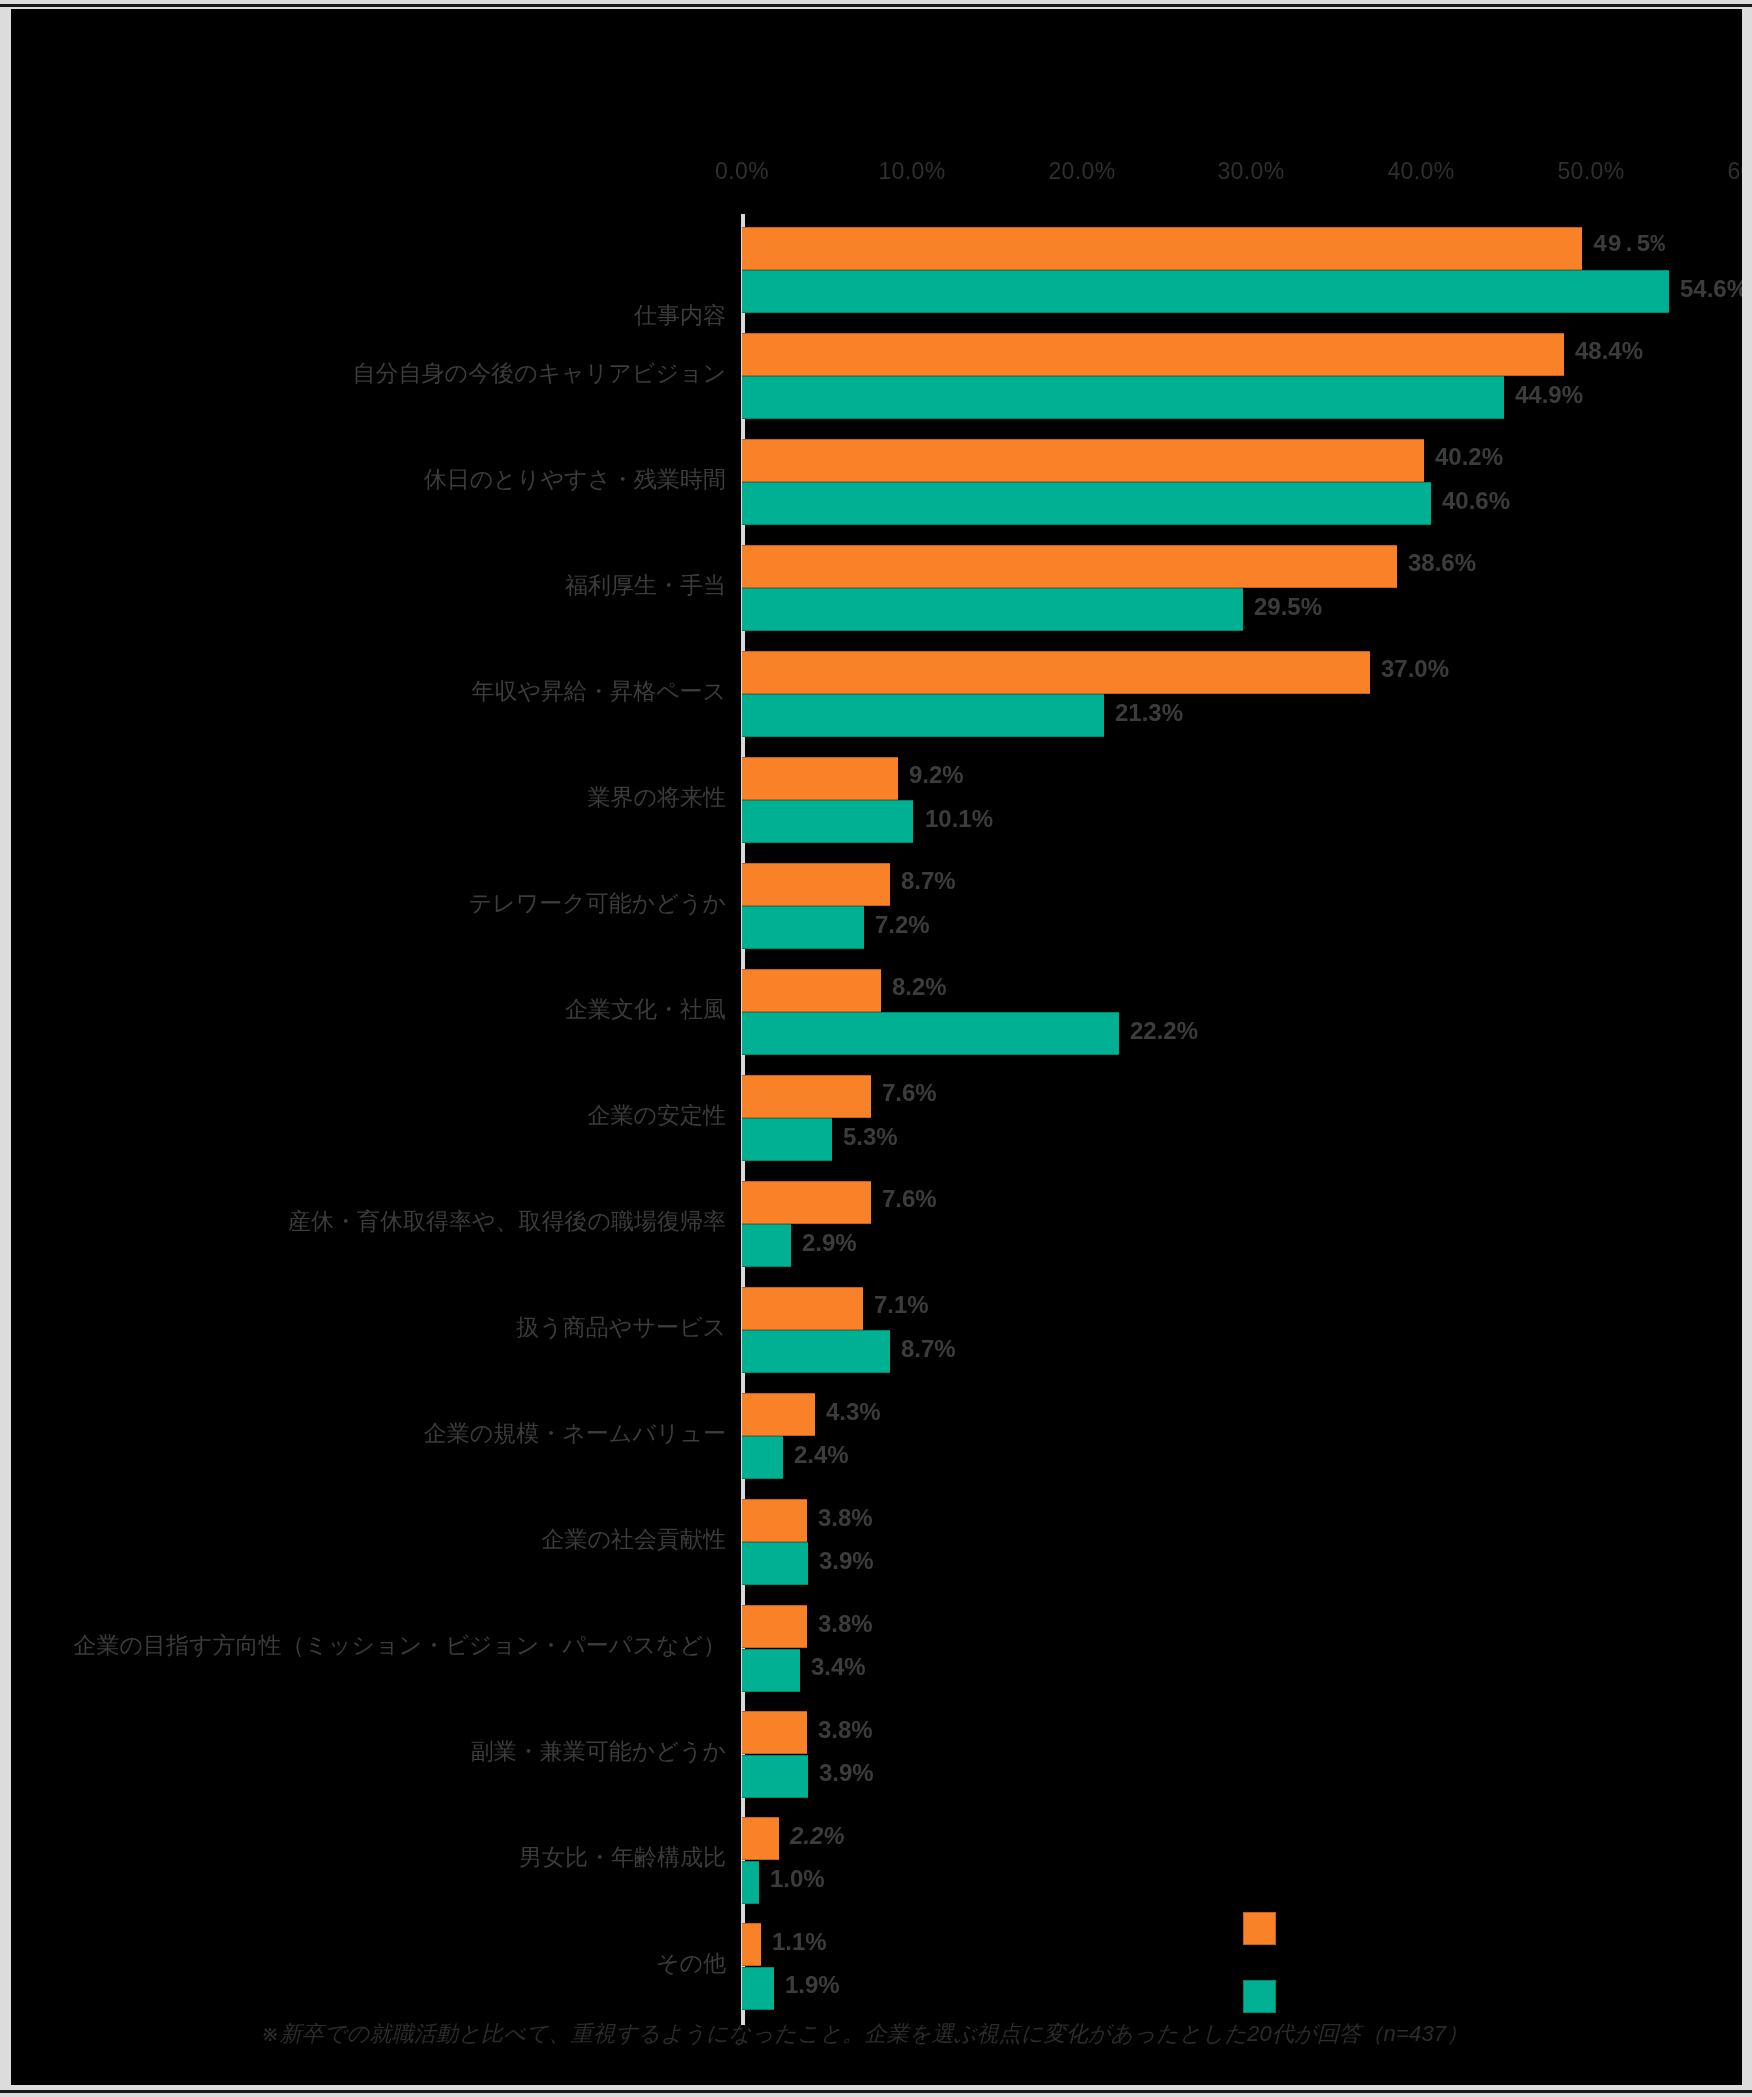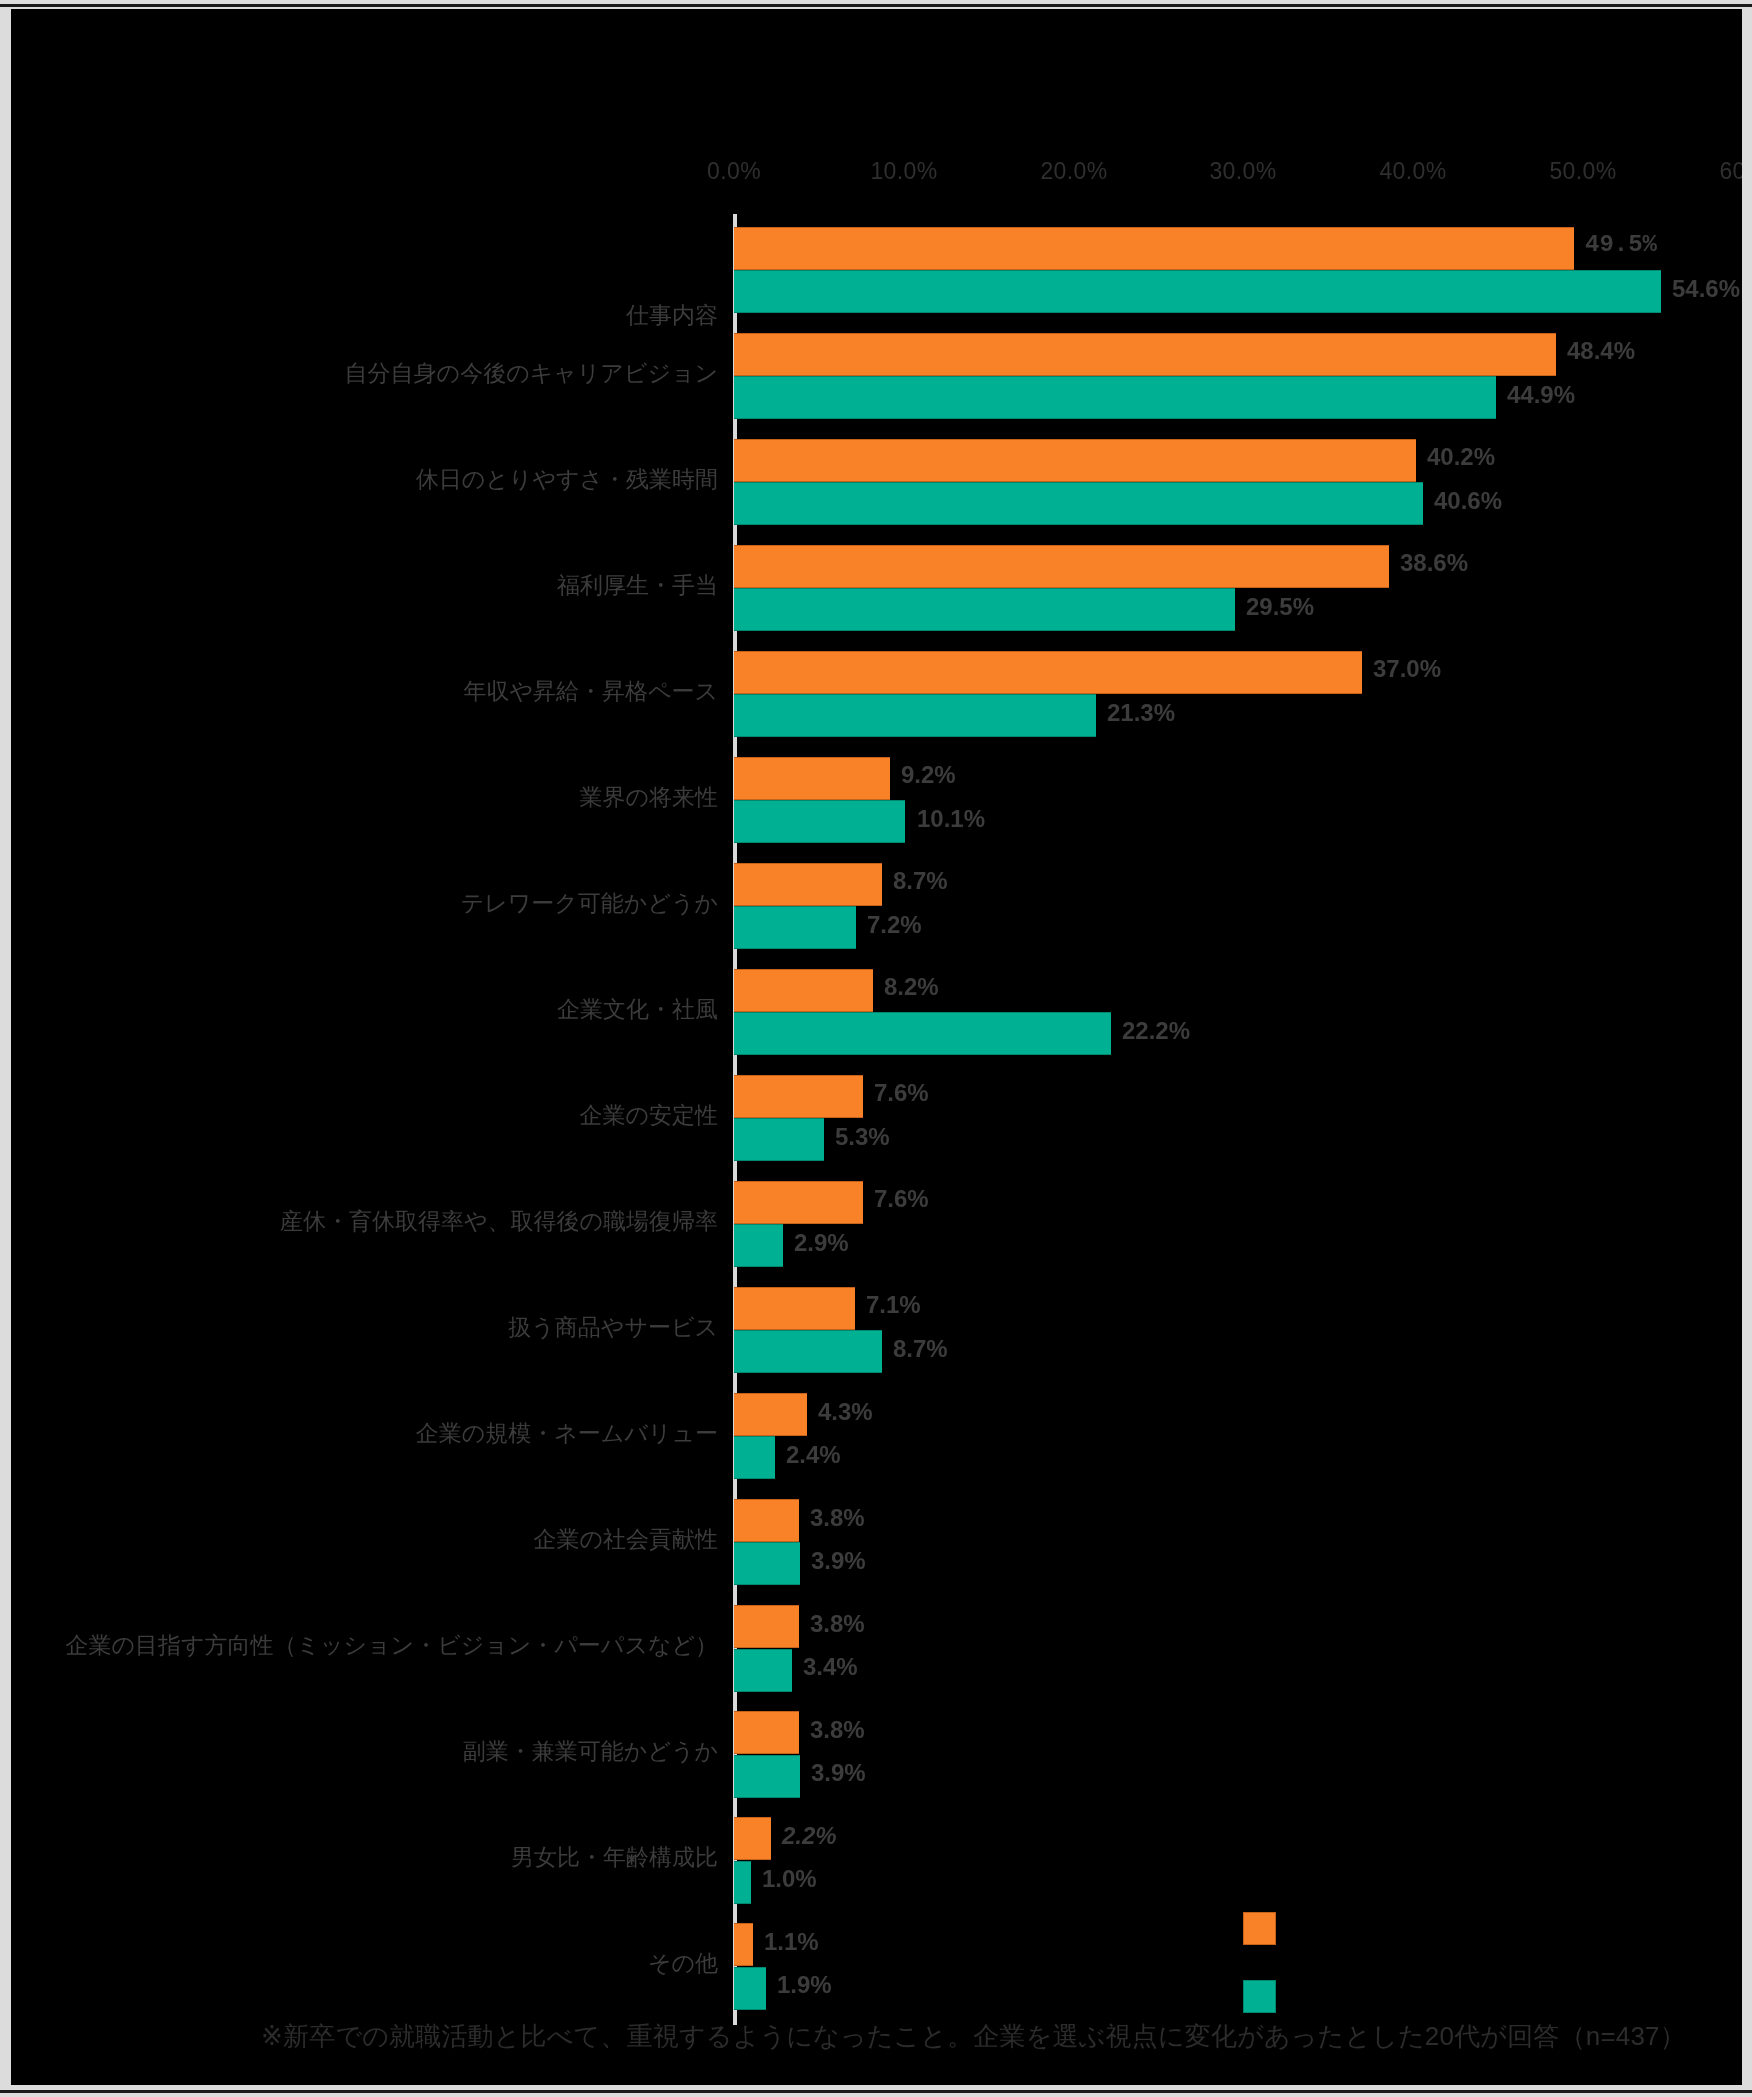--- a/index.html
+++ b/index.html
@@ -6,21 +6,21 @@
   body{width:1753px;height:2097px;overflow:hidden;
        font-family:"Liberation Sans","DejaVu Sans",sans-serif;}
 
   
   .frame{position:absolute;left:0;top:0;width:1753px;height:2097px;background:#dcdcdc;}
   .rule-top{position:absolute;left:0;top:3.9px;width:1753px;height:3.1px;background:#1a1a1a;}
   .rule-bot{position:absolute;left:0;bottom:3.9px;width:1753px;height:3.1px;background:#1a1a1a;}
   .canvas{position:absolute;left:11px;top:8.5px;width:1731px;height:2076px;background:#000000;overflow:hidden;}
 
   
-  .plot{position:absolute;left:0;top:0;width:1731px;height:2076px;}
+  .plot{position:absolute;left:8px;top:0;width:1731px;height:2076px;}
   .axis-line{position:absolute;left:722px;top:205px;width:3.9px;height:1811px;background:#d9d9d9;}
 
   .tick{position:absolute;top:149px;transform:translateX(-50%);
         font-size:23px;color:#2f2f2f;letter-spacing:0.4px;white-space:nowrap;}
   .cat-label{position:absolute;right:1024px;
              font-size:23px;color:#3c3c3c;white-space:nowrap;text-align:right;
              line-height:1;}
   .bar{position:absolute;left:723px;height:41px;}
   .bar.a{background:#f98127;border-top:1.6px solid #c4621b;border-bottom:1.6px solid #c4621b;}
   .bar.b{background:#00b093;border-top:1.6px solid #00876f;border-bottom:1.6px solid #00876f;}
@@ -28,22 +28,22 @@
           font-weight:bold;line-height:1;}
 
   
   .legend{position:absolute;left:1232px;top:1903px;}
   .lg-item{position:relative;height:39px;margin-bottom:29.5px;}
   .lg-sw{position:absolute;left:0;top:0;width:31px;height:31px;}
   .lg-sw.a{background:#f98127;border:1.6px solid #c4621b;}
   .lg-sw.b{background:#00b093;border:1.6px solid #00876f;}
   .lg-tx{position:absolute;left:44px;top:3.1px;font-size:22px;color:#101010;white-space:nowrap;}
 
-  .footnote{position:absolute;left:250px;top:2010px;font-size:26px;color:#2c2c2c;
-            white-space:nowrap;letter-spacing:0.2px;}
+  .footnote{position:absolute;left:250px;top:2010px;font-size:22px;color:#2c2c2c;
+            white-space:nowrap;letter-spacing:0.2px;font-style:italic;}
 </style>
 </head>
 <body>
 
 <div class="frame">
   <div class="rule-top"></div>
   <div class="rule-bot"></div>
 
   <div class="canvas">
     <div class="plot" id="plot">

